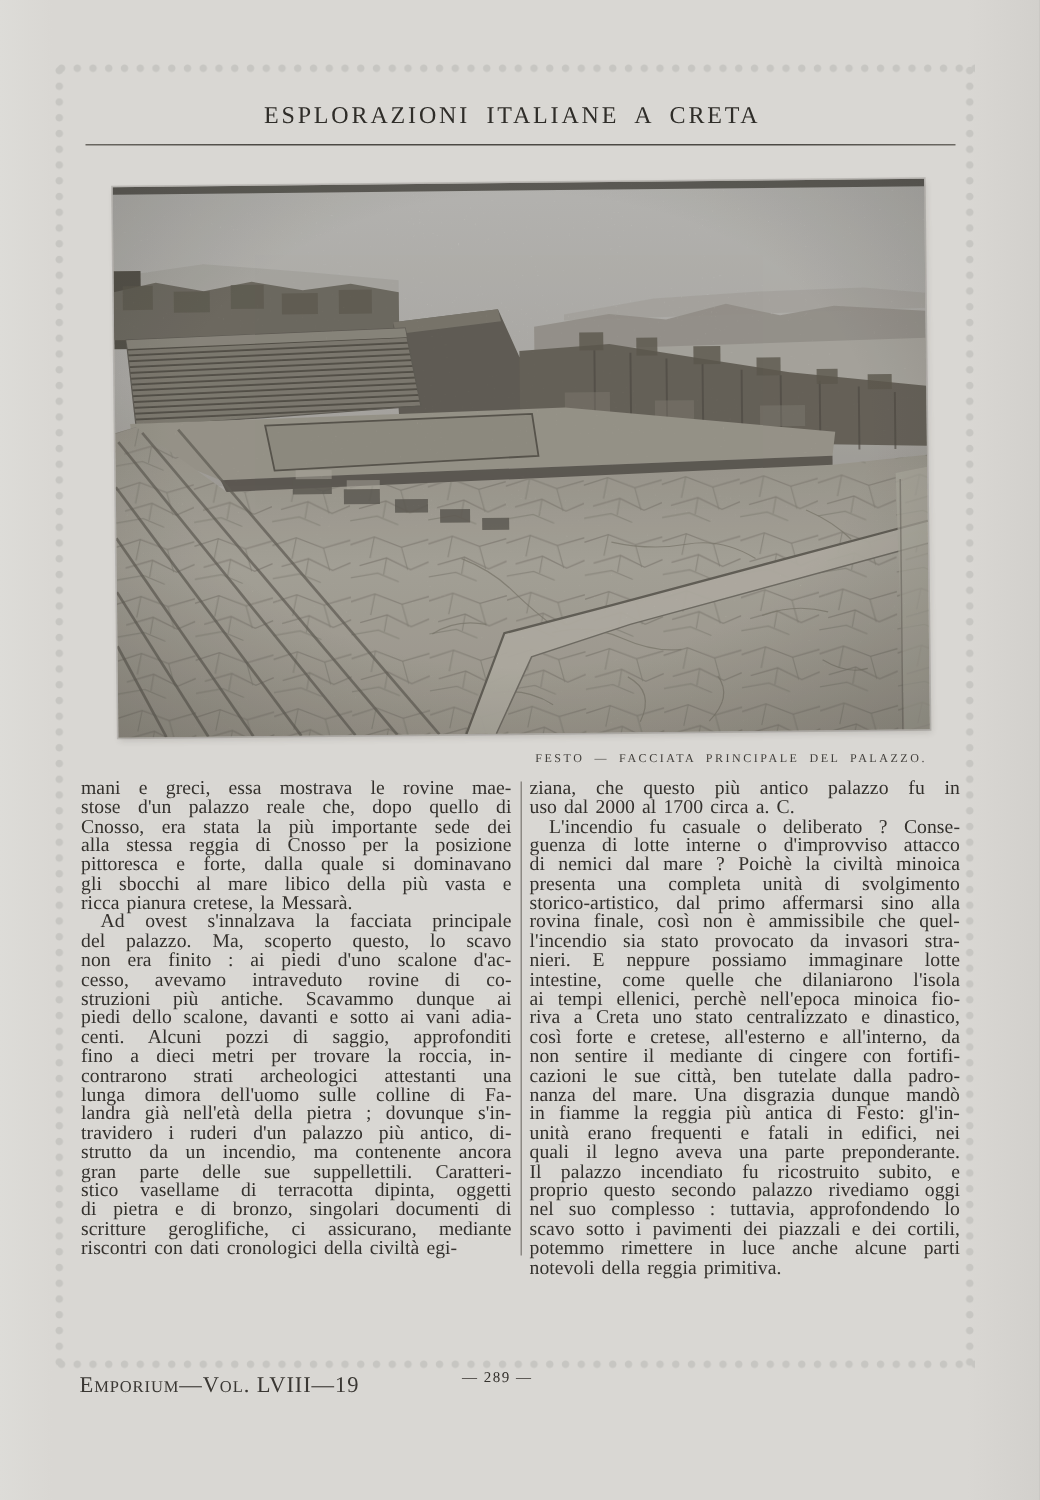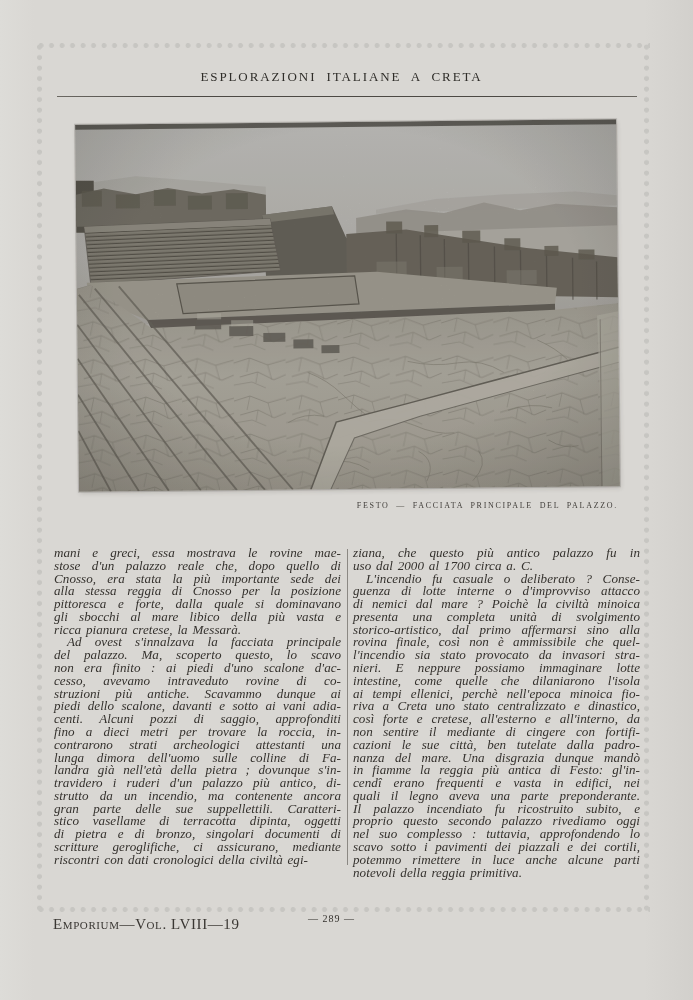--- a/index.html
+++ b/index.html
@@ -16,38 +16,38 @@
   .bframe.h{height:7px;left:36px;right:43px;
     background-image:radial-gradient(circle at 5px 3.5px,#c7c6c2 2.2px,rgba(0,0,0,0) 2.8px);
     background-size:10.5px 7px;background-repeat:repeat-x;}
   .bframe.v{width:7px;top:42px;bottom:87px;
     background-image:radial-gradient(circle at 3.5px 5px,#c7c6c2 2.2px,rgba(0,0,0,0) 2.8px);
     background-size:7px 10.5px;background-repeat:repeat-y;}
   .bf-top{top:42px;} .bf-bottom{bottom:87px;} .bf-left{left:36px;} .bf-right{right:43px;}
 
   .running-title{
     position:absolute;top:69px;left:0;right:10px;text-align:center;
-    font-size:13px;letter-spacing:1.9px;word-spacing:5px;color:#2f2d29;
+    font-size:16px;letter-spacing:1.9px;word-spacing:5px;color:#2f2d29;
   }
   .title-rule{position:absolute;top:96px;left:57px;right:56px;height:1px;
     background:linear-gradient(90deg,#6b6862,#4c4944 20%,#4c4944 80%,#6b6862);}
 
   .figure{position:absolute;top:122px;left:77px;width:541px;}
   .photo{
     width:541px;height:367px;transform:rotate(-0.6deg);
     box-shadow:0 0 0 1px rgba(95,92,86,.25), 1px 2px 4px rgba(70,68,62,.18);
     background:#bdbab4;
   }
   .photo svg{display:block;width:541px;height:367px;}
   .figcap{
     margin-top:12px;text-align:right;
     font-size:8px;letter-spacing:1.7px;word-spacing:3px;color:#413e3a;
   }
 
-  .columns{position:absolute;top:547px;left:54px;right:53px;display:flex;font-style:italic;}
+  .columns{position:absolute;top:519px;left:54px;right:53px;display:flex;}
   .col{width:287px;font-size:13.1px;line-height:12.78px;letter-spacing:.05px;word-spacing:1.4px;}
   .col-divider{width:1px;margin:2px 5px 14px 6px;background:#8b8883;}
   .tline{text-align:justify;text-align-last:justify;white-space:nowrap;}
   .tline.last{text-align-last:left;white-space:normal;}
   .para.indent .tline:first-child{text-indent:13px;}
 
   .footer-imprint{
     position:absolute;left:53px;top:916px;
     font-variant:small-caps;font-size:15px;letter-spacing:.6px;color:#3a3733;
   }
@@ -252,21 +252,21 @@
           <div class="tline">l'incendio sia stato provocato da invasori stra-</div>
           <div class="tline">nieri. E neppure possiamo immaginare lotte</div>
           <div class="tline">intestine, come quelle che dilaniarono l'isola</div>
           <div class="tline">ai tempi ellenici, perchè nell'epoca minoica fio-</div>
           <div class="tline">riva a Creta uno stato centralizzato e dinastico,</div>
           <div class="tline">così forte e cretese, all'esterno e all'interno, da</div>
           <div class="tline">non sentire il mediante di cingere con fortifi-</div>
           <div class="tline">cazioni le sue città, ben tutelate dalla padro-</div>
           <div class="tline">nanza del mare. Una disgrazia dunque mandò</div>
           <div class="tline">in fiamme la reggia più antica di Festo: gl'in-</div>
-          <div class="tline">cendî erano frequenti e vasta in edifici, nei</div>
+          <div class="tline">unità erano frequenti e fatali in edifici, nei</div>
           <div class="tline">quali il legno aveva una parte preponderante.</div>
           <div class="tline">Il palazzo incendiato fu ricostruito subito, e</div>
           <div class="tline">proprio questo secondo palazzo rivediamo oggi</div>
           <div class="tline">nel suo complesso : tuttavia, approfondendo lo</div>
           <div class="tline">scavo sotto i pavimenti dei piazzali e dei cortili,</div>
           <div class="tline">potemmo rimettere in luce anche alcune parti</div>
           <div class="tline last">notevoli della reggia primitiva.</div>
         </div>
     </div>
   </div>

